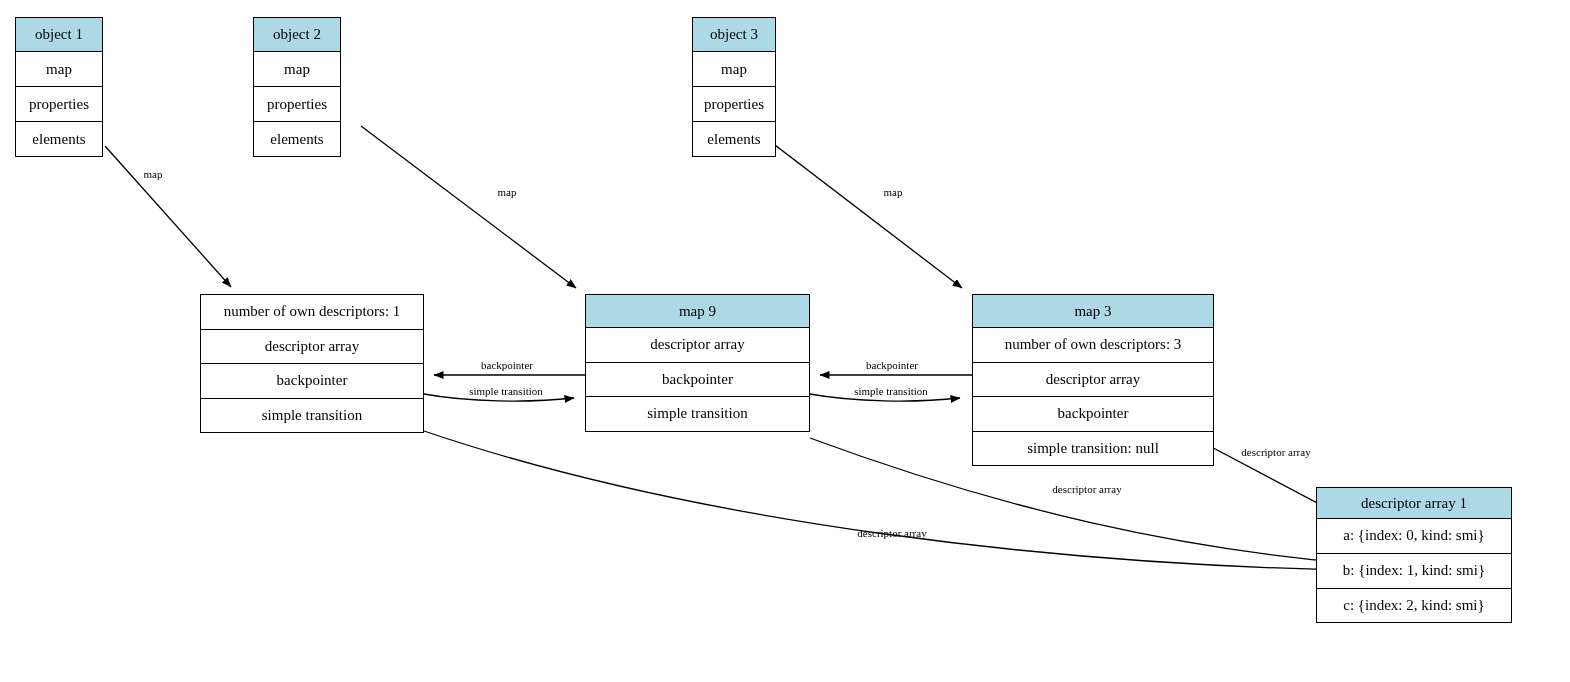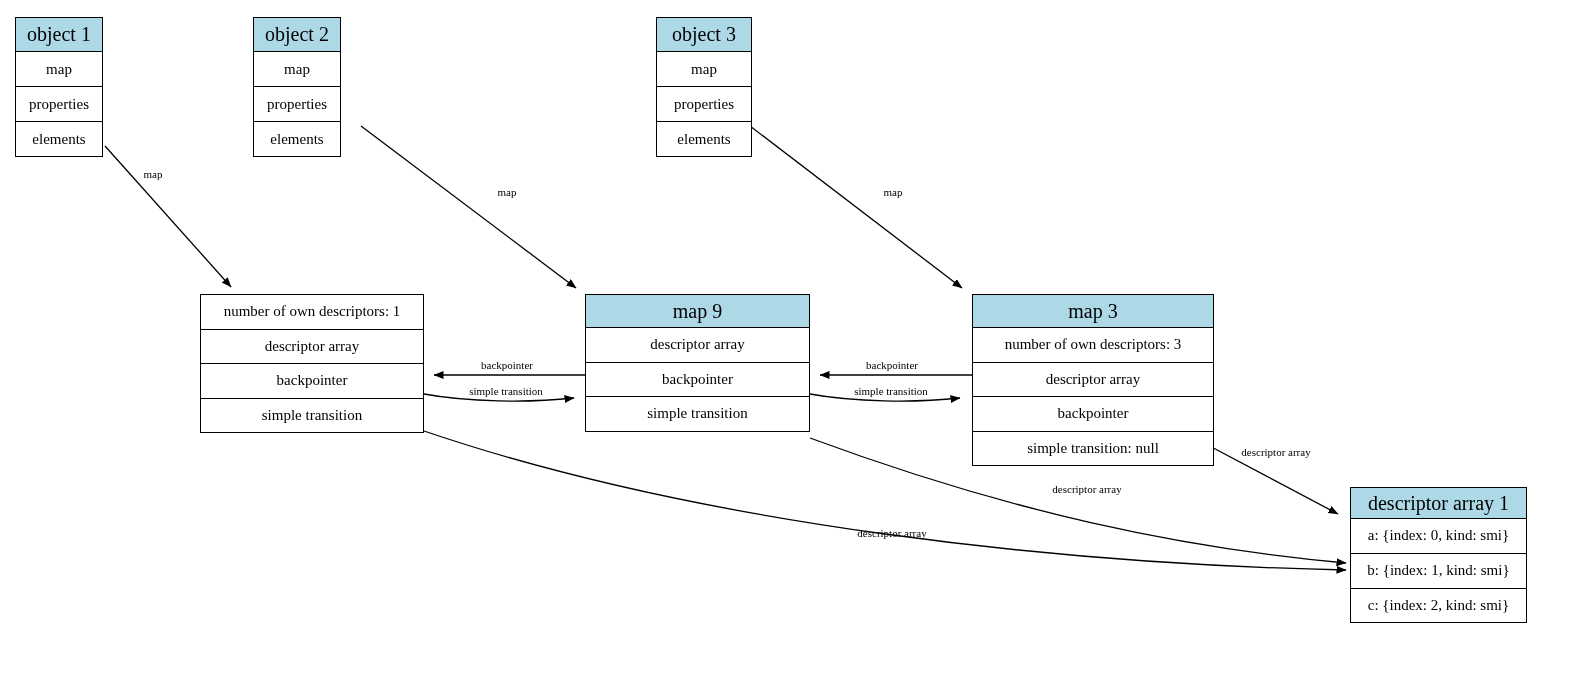--- a/index.html
+++ b/index.html
@@ -25,21 +25,21 @@
     box-sizing: border-box;
     text-align: center;
     color: #000000;
   }
   .node .hdr {
     background: #ADD8E6;
     border-bottom: 1.4px solid #000000;
     display: flex;
     align-items: center;
     justify-content: center;
-    font-size: 20px;
+    font-size: 15px;
   }
   .node .row {
     display: flex;
     align-items: center;
     justify-content: center;
     font-size: 15px;
     background: #ffffff;
   }
   .node .row + .row { border-top: 1.4px solid #000000; }
   .obj-node .hdr { height: 33px; }
@@ -88,21 +88,21 @@
     <div class="row">elements</div>
   </div>
 
   <div class="node obj-node" style="left:253px; top:17px; width:88px;">
     <div class="hdr">object 2</div>
     <div class="row">map</div>
     <div class="row">properties</div>
     <div class="row">elements</div>
   </div>
 
-  <div class="node obj-node" style="left:656px; top:17px; width:96px;">
+  <div class="node obj-node" style="left:692px; top:17px; width:84px;">
     <div class="hdr">object 3</div>
     <div class="row">map</div>
     <div class="row">properties</div>
     <div class="row">elements</div>
   </div>
 
   <div class="node map-node" style="left:200px; top:294px; width:224px;">
     <div class="row">number of own descriptors: 1</div>
     <div class="row">descriptor array</div>
     <div class="row">backpointer</div>
@@ -117,21 +117,21 @@
   </div>
 
   <div class="node map-node" style="left:972px; top:294px; width:242px;">
     <div class="hdr">map 3</div>
     <div class="row">number of own descriptors: 3</div>
     <div class="row">descriptor array</div>
     <div class="row">backpointer</div>
     <div class="row">simple transition: null</div>
   </div>
 
-  <div class="node da-node" style="left:1350px; top:487px; width:177px;">
+  <div class="node da-node" style="left:1316px; top:487px; width:196px;">
     <div class="hdr">descriptor array 1</div>
     <div class="row">a: {index: 0, kind: smi}</div>
     <div class="row">b: {index: 1, kind: smi}</div>
     <div class="row">c: {index: 2, kind: smi}</div>
   </div>
 
   <span class="edge-label" style="left:153px; top:174px;">map</span>
   <span class="edge-label" style="left:507px; top:192px;">map</span>
   <span class="edge-label" style="left:893px; top:192px;">map</span>
   <span class="edge-label" style="left:507px; top:365px;">backpointer</span>

